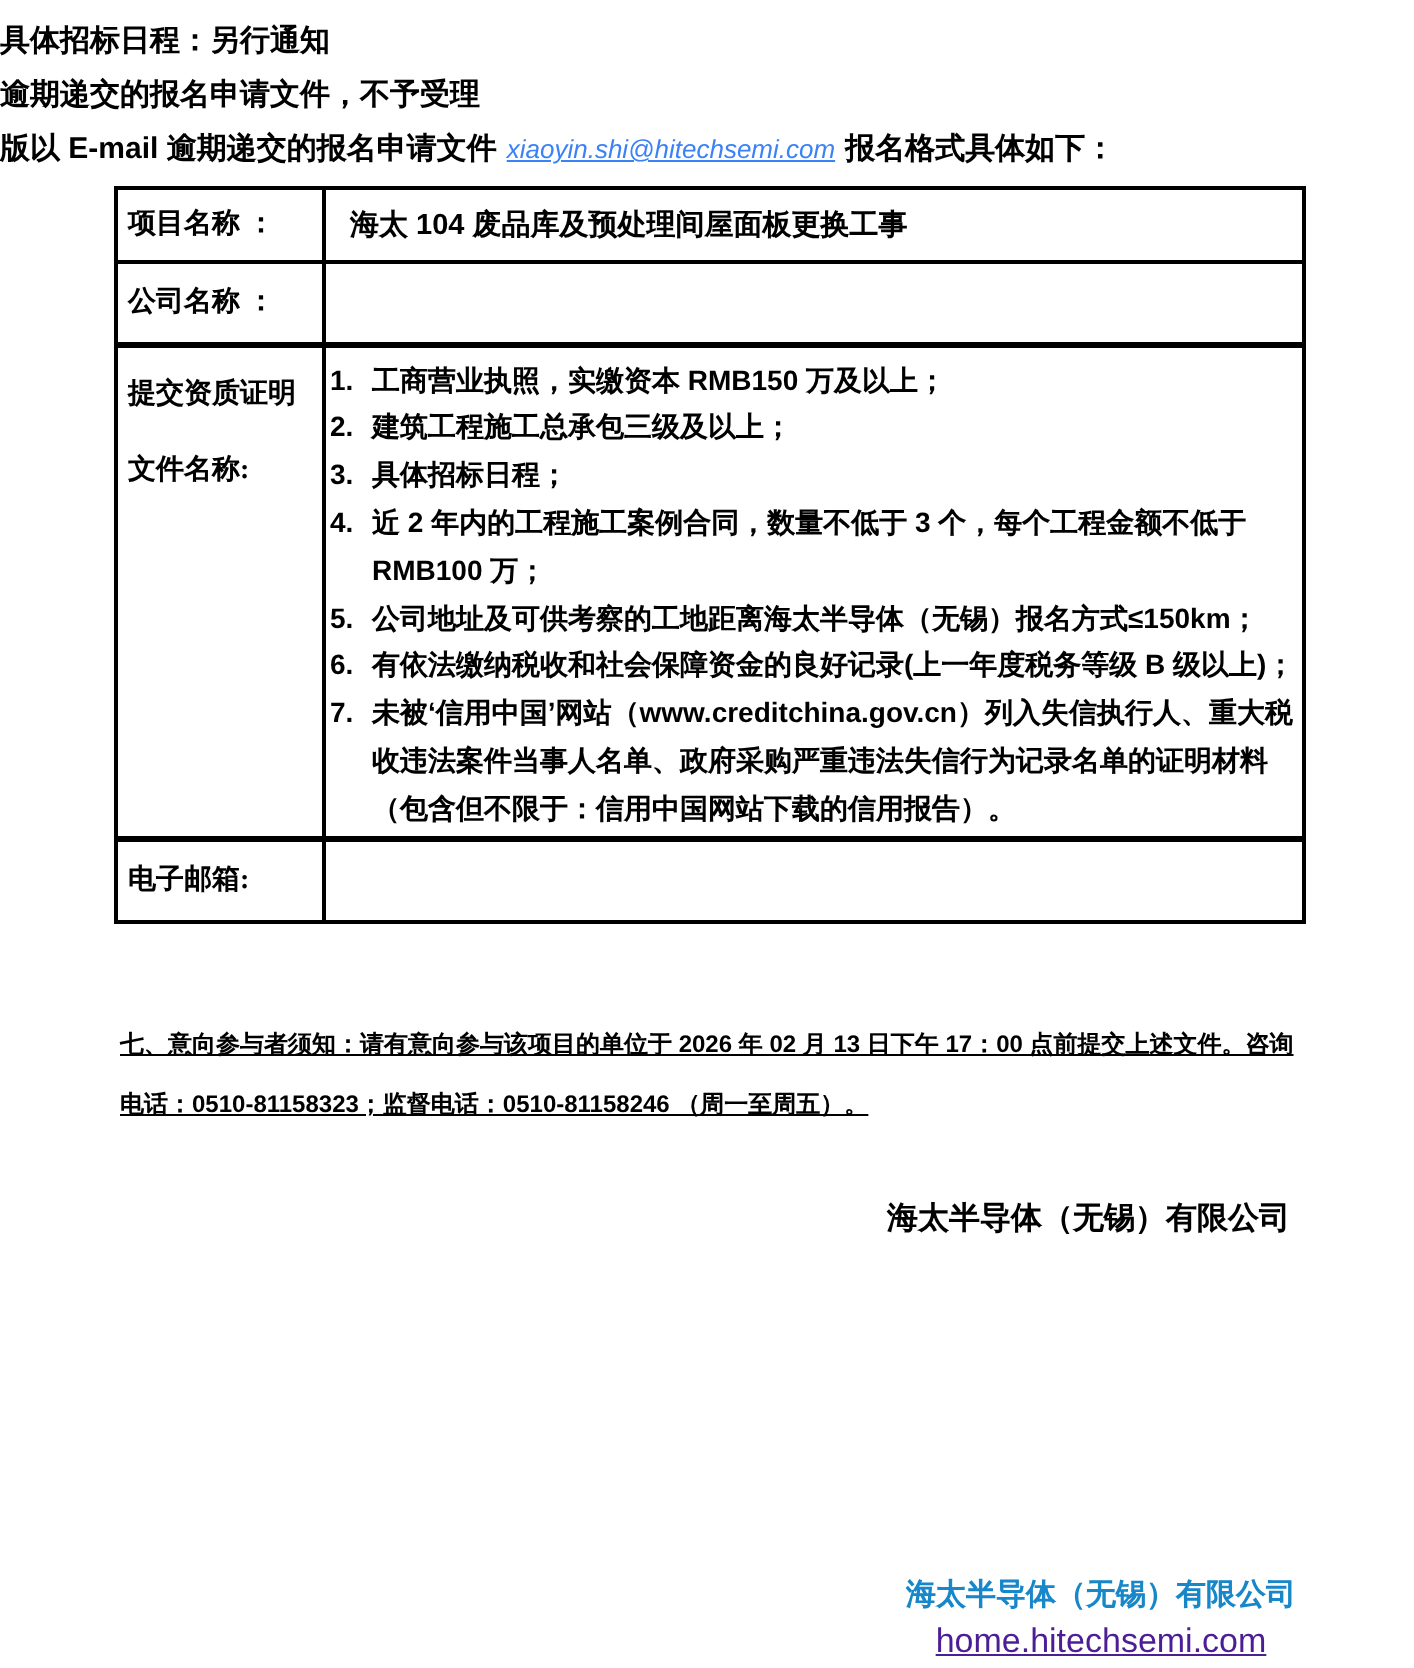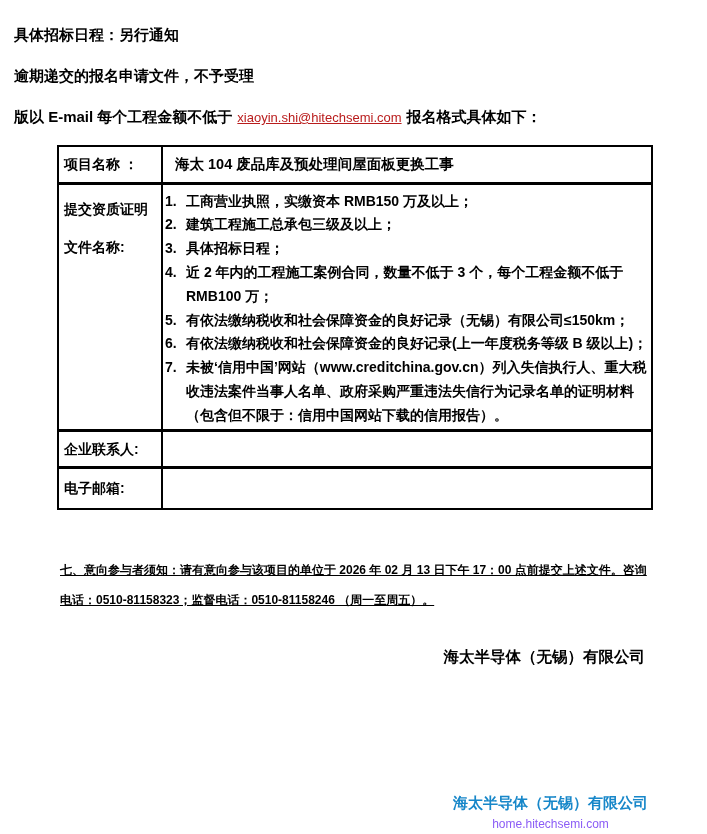--- a/index.html
+++ b/index.html
@@ -10,48 +10,49 @@
     background: #ffffff;
     overflow: hidden;
     font-family: "Liberation Sans", "DejaVu Sans", sans-serif;
     font-weight: 700;
     color: #000000;
     font-size: 15px;
   }
 
   
   .intro { padding-top: 7px; }
-  .intro p { margin: 14px; line-height: 27px; white-space: nowrap; }
+  .intro p { margin: 0; line-height: 27px; white-space: nowrap; }
   .indent-a { margin-left: 80px; }
   .item6-line { margin-left: 60px; }
   .item6-num { display: inline-block; padding-right: 26px; }
   .email-link {
-    color: #b91c1c;
+    color: #3b82f6;
     font-weight: 400;
     font-size: 13px;
     text-decoration: underline;
     margin: 0 5px;
     cursor: pointer;
+    font-style: italic;
   }
 
   
   table.reg-table {
     border-collapse: collapse;
     table-layout: fixed;
     width: 594px;
     margin: 5px 0 0 57px;
   }
   .reg-table td {
     border: 2px solid #000000;
     vertical-align: middle;
     font-size: 14.5px;
     overflow: hidden;
   }
   .reg-table tr.thick td { border-top-width: 3px; }
-  .reg-table td.lbl { padding: 0 0 0 5px; font-size: 14px; line-height: 19px; }
+  .reg-table td.lbl { padding: 0 0 0 5px; font-size: 14px; line-height: 19px; font-family: Liberation Serif, serif; }
   .reg-table td.val { padding: 0 4px 0 12px; margin-left: 42px; }
   .reg-table td.lbl-top { vertical-align: top; padding-top: 5px; line-height: 38px; }
   tr.h-r1 td { height: 35px; }
   tr.h-r2 td { height: 39px; }
   tr.h-r3 td { height: 239px; }
   tr.h-r4 td { height: 34px; }
   tr.h-r5 td { height: 38px; }
   tr.h-r6 td { height: 39px; border-radius: 14px; }
   .qcell { vertical-align: top; padding: 0; }
   .qlist { padding: 3px 2px 0 2px; }
@@ -77,42 +78,46 @@
   }
 
   
   .footer {
     position: absolute;
     right: 59px;
     bottom: 3px;
     text-align: center;
   }
   .footer-company { color: #1787c9; font-size: 15px; }
-  .footer-site { color: #8b5cf6; font-weight: 400; font-size: 12px; margin-top: 4px; }
+  .footer-site { color: #4c1d95; font-weight: 400; font-size: 17px; margin-top: 4px; text-decoration: underline; }
 </style>
 </head>
 <body>
 
 <div class="page">
 
   <div class="intro">
     <p class="indent-a">具体招标日程：另行通知</p>
     <p class="indent-a">逾期递交的报名申请文件，不予受理</p>
-    <p class="indent-a"><span>版以 E-mail 每个工程金额不低于</span><a class="email-link">xiaoyin.shi@hitechsemi.com</a><span>报名格式具体如下：</span></p>
+    <p class="indent-a"><span>版以 E-mail 逾期递交的报名申请文件</span><a class="email-link">xiaoyin.shi@hitechsemi.com</a><span>报名格式具体如下：</span></p>
   </div>
 
   <table class="reg-table">
     <colgroup>
         <col style="width:104px">
         <col style="width:490px">
       </colgroup>
     <tbody>
       <tr class="h-r1">
         <td class="lbl">项目名称 ：</td>
         <td class="val">海太 104 废品库及预处理间屋面板更换工事</td>
+      </tr>
+      <tr class="h-r2">
+        <td class="lbl">公司名称 ：</td>
+        <td class="val"></td>
       </tr>
       <tr class="h-r3 thick">
         <td class="lbl lbl-top">提交资质证明文件名称:</td>
         <td class="qcell">
           <div class="qlist">
               <div class="qitem">
                 <span class="qnum">1.</span>
                 <span class="qtext">工商营业执照，实缴资本 RMB150 万及以上；</span>
               </div>
               <div class="qitem">
@@ -122,36 +127,32 @@
               <div class="qitem">
                 <span class="qnum">3.</span>
                 <span class="qtext">具体招标日程；</span>
               </div>
               <div class="qitem">
                 <span class="qnum">4.</span>
                 <span class="qtext">近 2 年内的工程施工案例合同，数量不低于 3 个，每个工程金额不低于 RMB100 万；</span>
               </div>
               <div class="qitem">
                 <span class="qnum">5.</span>
-                <span class="qtext">有依法缴纳税收和社会保障资金的良好记录（无锡）有限公司≤150km；</span>
+                <span class="qtext">公司地址及可供考察的工地距离海太半导体（无锡）报名方式≤150km；</span>
               </div>
               <div class="qitem">
                 <span class="qnum">6.</span>
                 <span class="qtext">有依法缴纳税收和社会保障资金的良好记录(上一年度税务等级 B 级以上)；</span>
               </div>
               <div class="qitem">
                 <span class="qnum">7.</span>
                 <span class="qtext">未被‘信用中国’网站（www.creditchina.gov.cn）列入失信执行人、重大税收违法案件当事人名单、政府采购严重违法失信行为记录名单的证明材料（包含但不限于：信用中国网站下载的信用报告）。</span>
               </div>
             </div>
         </td>
-      </tr>
-      <tr class="h-r4 thick">
-        <td class="lbl">企业联系人:</td>
-        <td class="val"></td>
       </tr>
       <tr class="h-r6 thick">
         <td class="lbl">电子邮箱:</td>
         <td class="val"></td>
       </tr>
     </tbody>
   </table>
 
   <div class="notice">七、意向参与者须知：请有意向参与该项目的单位于 2026 年 02 月 13 日下午 17：00 点前提交上述文件。咨询电话：0510-81158323；监督电话：0510-81158246 （周一至周五）。</div>
 

